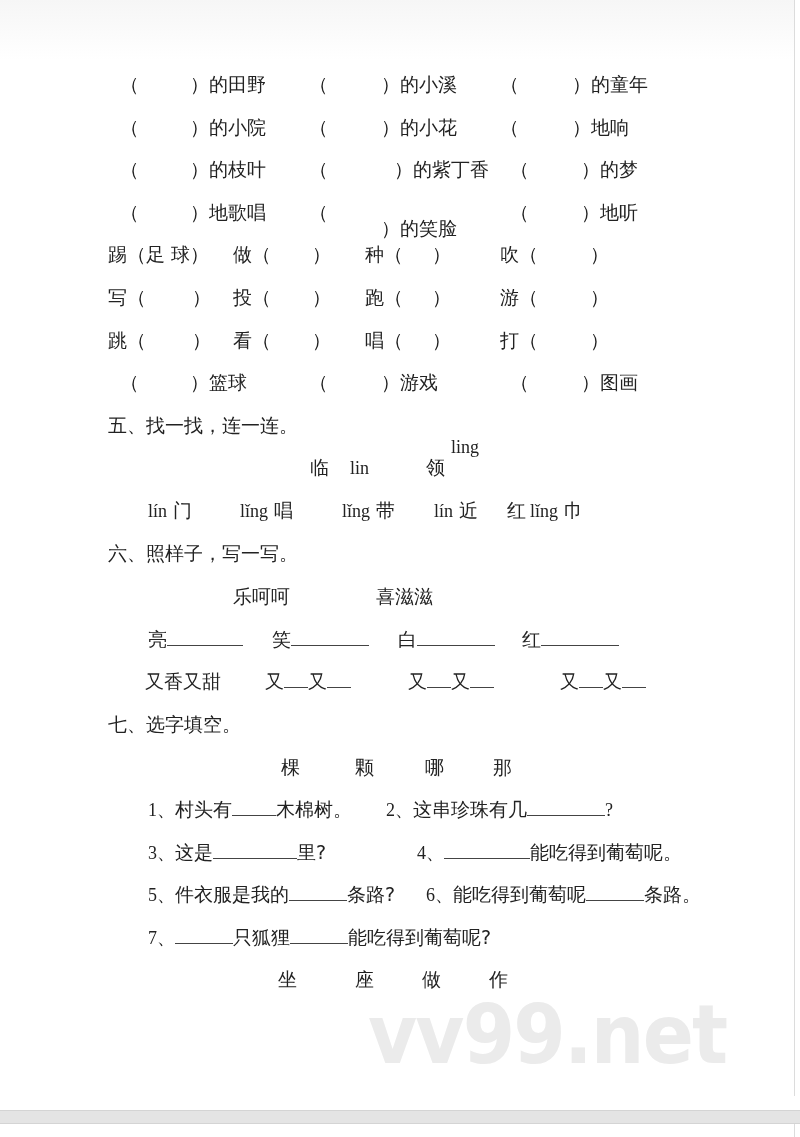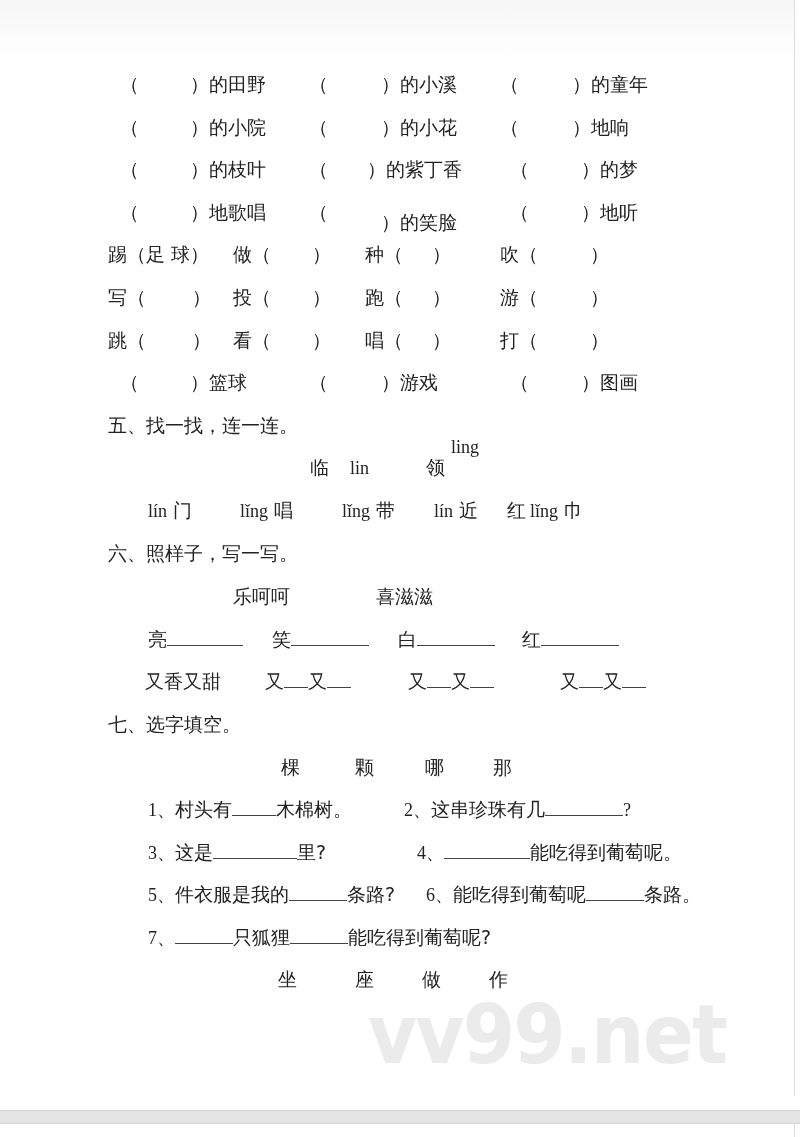--- a/index.html
+++ b/index.html
@@ -98,28 +98,28 @@
     <span class="t" style="left:120px;top:115px">（</span>
     <span class="t" style="left:190px;top:115px">）的小院</span>
     <span class="t" style="left:309px;top:115px">（</span>
     <span class="t" style="left:381px;top:115px">）的小花</span>
     <span class="t" style="left:500px;top:115px">（</span>
     <span class="t" style="left:572px;top:115px">）地响</span>
 
     <span class="t" style="left:120px;top:157px">（</span>
     <span class="t" style="left:190px;top:157px">）的枝叶</span>
     <span class="t" style="left:309px;top:157px">（</span>
-    <span class="t" style="left:367px;top:157px">）的紫丁香</span>
+    <span class="t" style="left:394px;top:157px">）的紫丁香</span>
     <span class="t" style="left:510px;top:157px">（</span>
     <span class="t" style="left:581px;top:157px">）的梦</span>
 
     <span class="t" style="left:120px;top:200px">（</span>
     <span class="t" style="left:190px;top:200px">）地歌唱</span>
     <span class="t" style="left:309px;top:200px">（</span>
-    <span class="t" style="left:381px;top:210px">）的笑脸</span>
+    <span class="t" style="left:381px;top:216px">）的笑脸</span>
     <span class="t" style="left:510px;top:200px">（</span>
     <span class="t" style="left:581px;top:200px">）地听</span>
   </div>
 
   <div>
 
     <span class="t" style="left:108px;top:242px">踢（足 球）</span>
     <span class="t" style="left:233px;top:242px">做（</span>
     <span class="t" style="left:312px;top:242px">）</span>
     <span class="t" style="left:365px;top:242px">种（</span>
@@ -190,21 +190,21 @@
   </div>
 
   <div>
     <span class="t" style="left:108px;top:712px">七、选字填空。</span>
     <span class="t" style="left:281px;top:755px">棵</span>
     <span class="t" style="left:355px;top:755px">颗</span>
     <span class="t" style="left:425px;top:755px">哪</span>
     <span class="t" style="left:493px;top:755px">那</span>
 
     <span class="t" style="left:148px;top:797px"><span class="serif">1、</span><span>村头有</span><span class="blank" style="width:44px"></span><span>木棉树。</span></span>
-    <span class="t" style="left:404px;top:797px"><span class="serif">2、</span><span>这串珍珠有几</span><span class="blank" style="width:78px"></span><span class="serif">?</span></span>
+    <span class="t" style="left:386px;top:797px"><span class="serif">2、</span><span>这串珍珠有几</span><span class="blank" style="width:78px"></span><span class="serif">?</span></span>
 
     <span class="t" style="left:148px;top:840px"><span class="serif">3、</span><span>这是</span><span class="blank" style="width:84px"></span><span>里?</span></span>
     <span class="t" style="left:417px;top:840px"><span class="serif">4、</span><span></span><span class="blank" style="width:86px"></span><span>能吃得到葡萄呢。</span></span>
 
     <span class="t" style="left:148px;top:882px"><span class="serif">5、</span><span>件衣服是我的</span><span class="blank" style="width:58px"></span><span>条路?</span></span>
     <span class="t" style="left:426px;top:882px"><span class="serif">6、</span><span>能吃得到葡萄呢</span><span class="blank" style="width:58px"></span><span>条路。</span></span>
 
     <span class="t" style="left:148px;top:925px"><span class="serif">7、</span><span class="blank" style="width:58px"></span><span>只狐狸</span><span class="blank" style="width:58px"></span><span>能吃得到葡萄呢?</span></span>
 
     <span class="t" style="left:278px;top:967px">坐</span>

